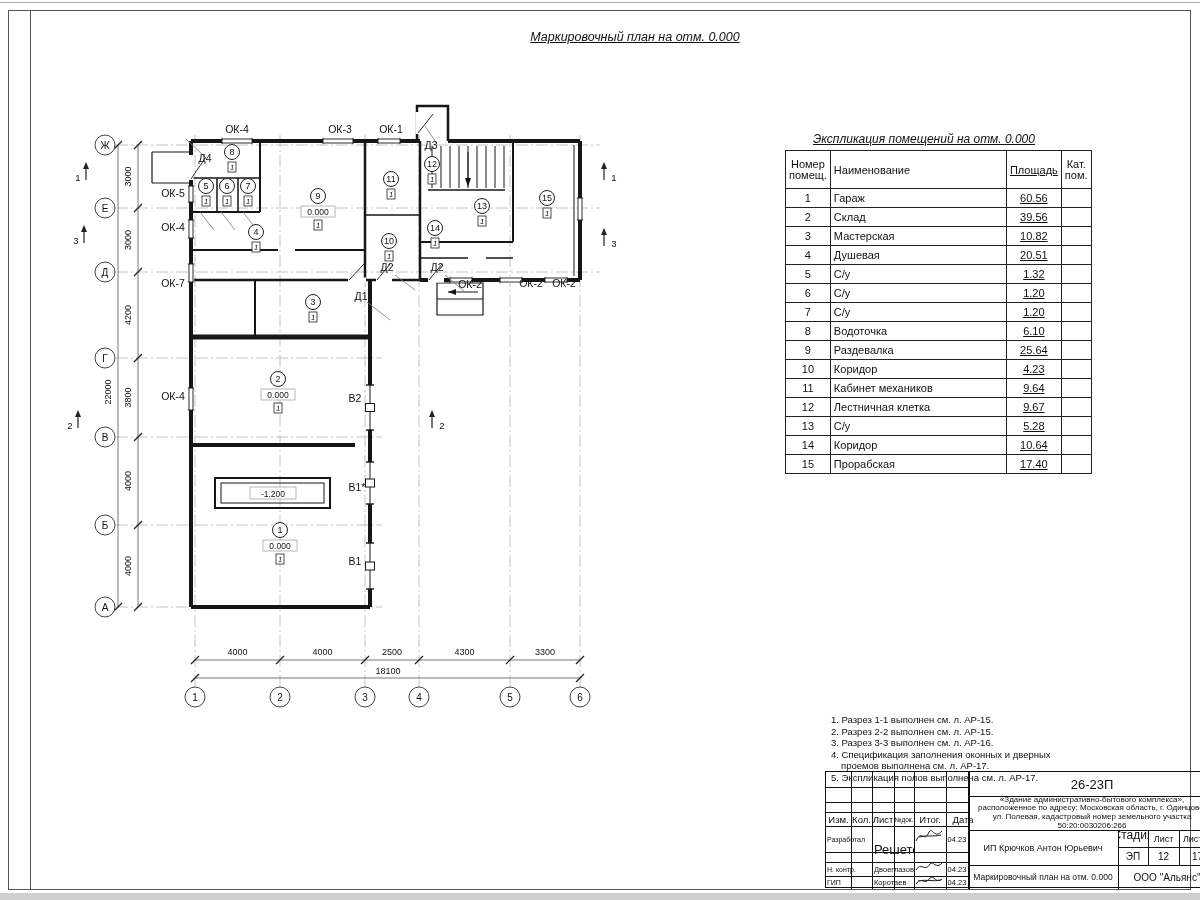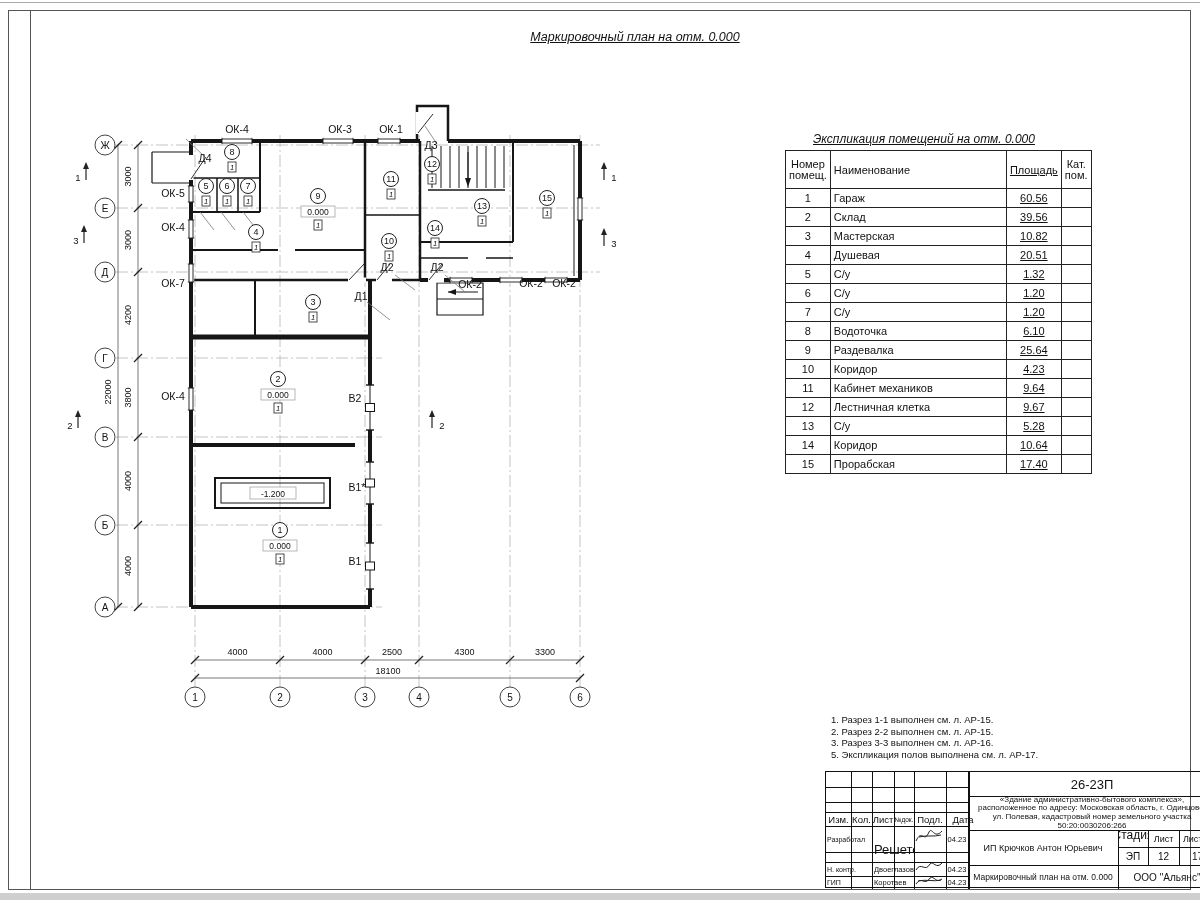--- a/index.html
+++ b/index.html
@@ -484,20 +484,21 @@
             <td class="c-cat"></td>
           </tr>
         </tbody>
     </table>
   </div>
 
   <div class="notes" id="notes">
       <div class="note">1. Разрез 1-1 выполнен см. л. АР-15.</div>
       <div class="note">2. Разрез 2-2 выполнен см. л. АР-15.</div>
       <div class="note">3. Разрез 3-3 выполнен см. л. АР-16.</div>
+      <div class="note">4. Спецификация заполнения оконных и дверных проемов выполнена см. л. АР-17.</div>
       <div class="note">5. Экспликация полов выполнена см. л. АР-17.</div>
     </div>
 
   <div class="tb">
 
     <div class="ln" style="left:25px;top:0;width:1px;height:117px"></div>
     <div class="ln" style="left:46px;top:0;width:1px;height:117px"></div>
     <div class="ln" style="left:68px;top:0;width:1px;height:117px"></div>
     <div class="ln" style="left:88px;top:0;width:1px;height:117px"></div>
     <div class="ln" style="left:120px;top:0;width:1px;height:117px"></div>
@@ -514,21 +515,21 @@
     <div class="ln" style="left:292px;top:75px;width:98px;height:1px"></div>
     <div class="ln" style="left:142px;top:93px;width:248px;height:1px"></div>
     <div class="ln" style="left:292px;top:58px;width:1px;height:59px"></div>
     <div class="ln" style="left:322px;top:58px;width:1px;height:35px"></div>
     <div class="ln" style="left:353px;top:58px;width:1px;height:35px"></div>
 
     <div class="cell" style="left:0;top:40px;width:25px;height:14px;font-size:9.5px">Изм.</div>
     <div class="cell" style="left:25px;top:40px;width:21px;height:14px;font-size:9.5px">Кол.</div>
     <div class="cell" style="left:46px;top:40px;width:22px;height:14px;font-size:9.5px">Лист</div>
     <div class="cell" style="left:68px;top:40px;width:20px;height:14px;font-size:6.5px">№док.</div>
-    <div class="cell" style="left:88px;top:40px;width:32px;height:14px;font-size:9.5px">Подл.</div>
+    <div class="cell" style="left:88px;top:40px;width:32px;height:14px;font-size:9.5px">Итог.</div>
     <div class="cell" style="left:126px;top:40px;width:22px;height:14px;font-size:9.5px">Дата</div>
 
     <div class="cell" style="left:1px;top:54px;width:46px;height:26px;font-size:7px;justify-content:flex-start">Разработал</div>
     <div class="cell" style="left:48px;top:64px;width:40px;height:26px;font-size:13px;justify-content:flex-start">Решетова</div>
     <div class="cell" style="left:88px;top:54px;width:32px;height:26px">
       <svg width="30" height="20" viewBox="0 0 30 20">
           <path d="M2,15 C8,2 10,18 15,6 C18,0 20,14 28,5 M5,11 C12,9 20,11 27,9" stroke="#222" fill="none" stroke-width="1"></path>
         </svg>
     </div>
     <div class="cell" style="left:120px;top:54px;width:22px;height:26px;font-size:7.5px">04.23</div>

